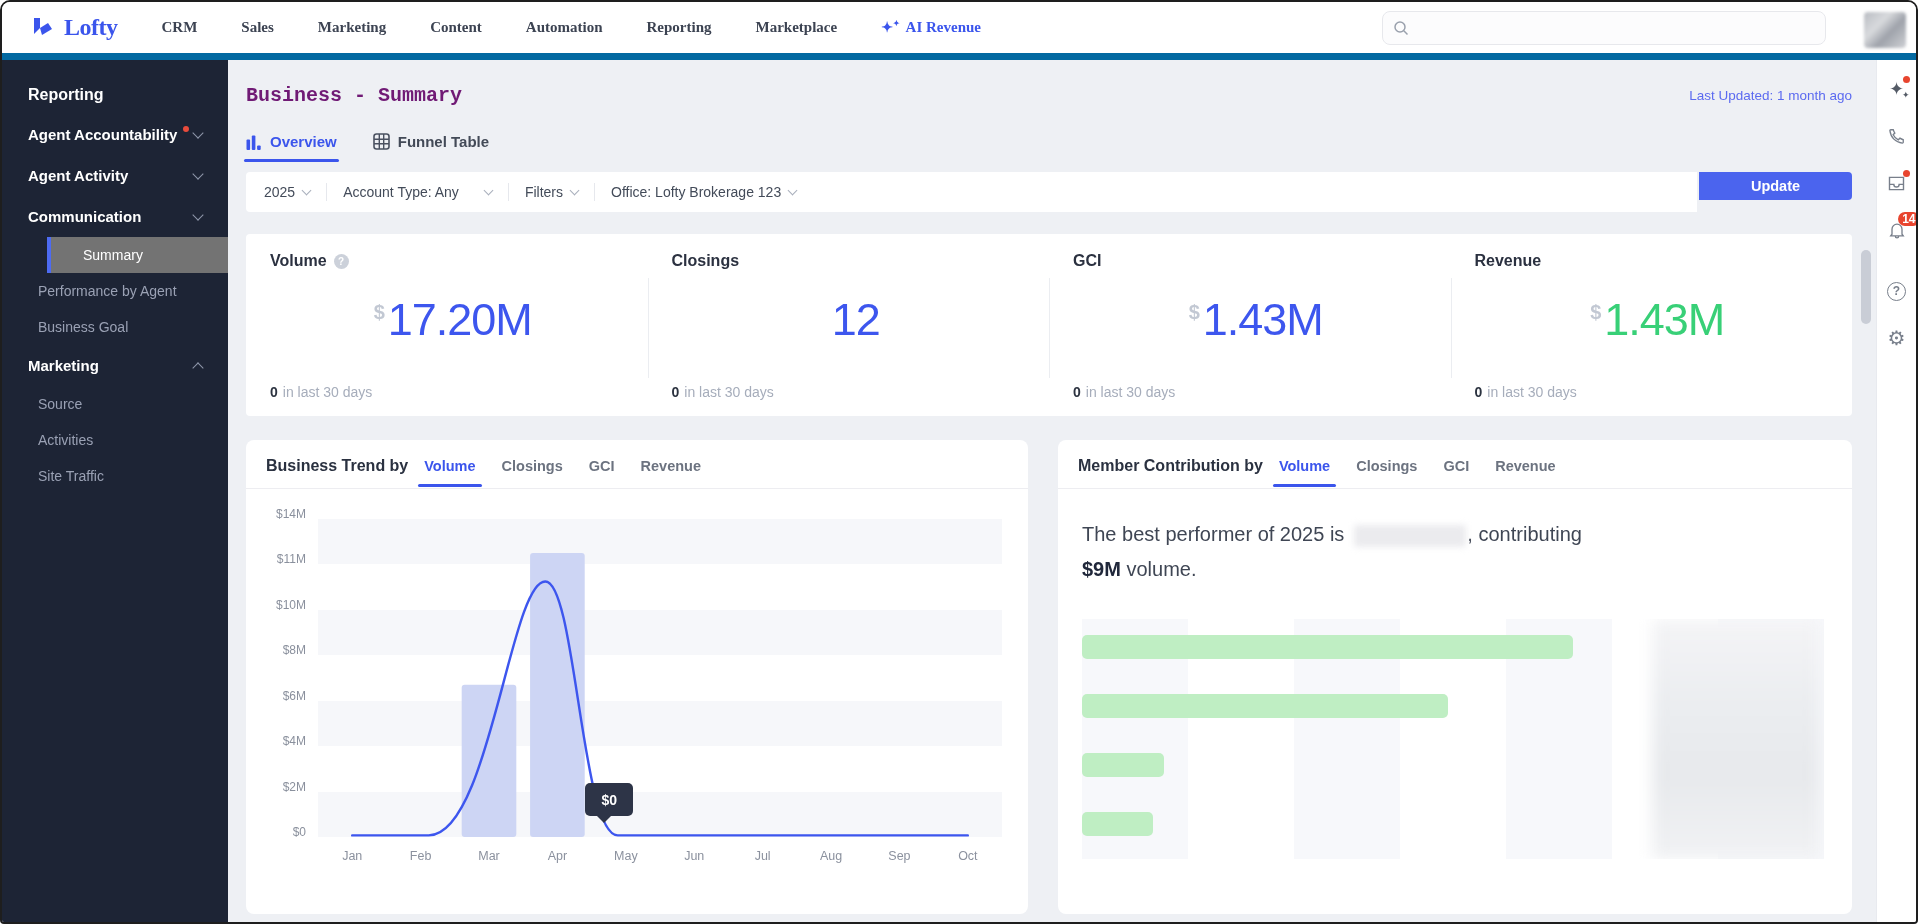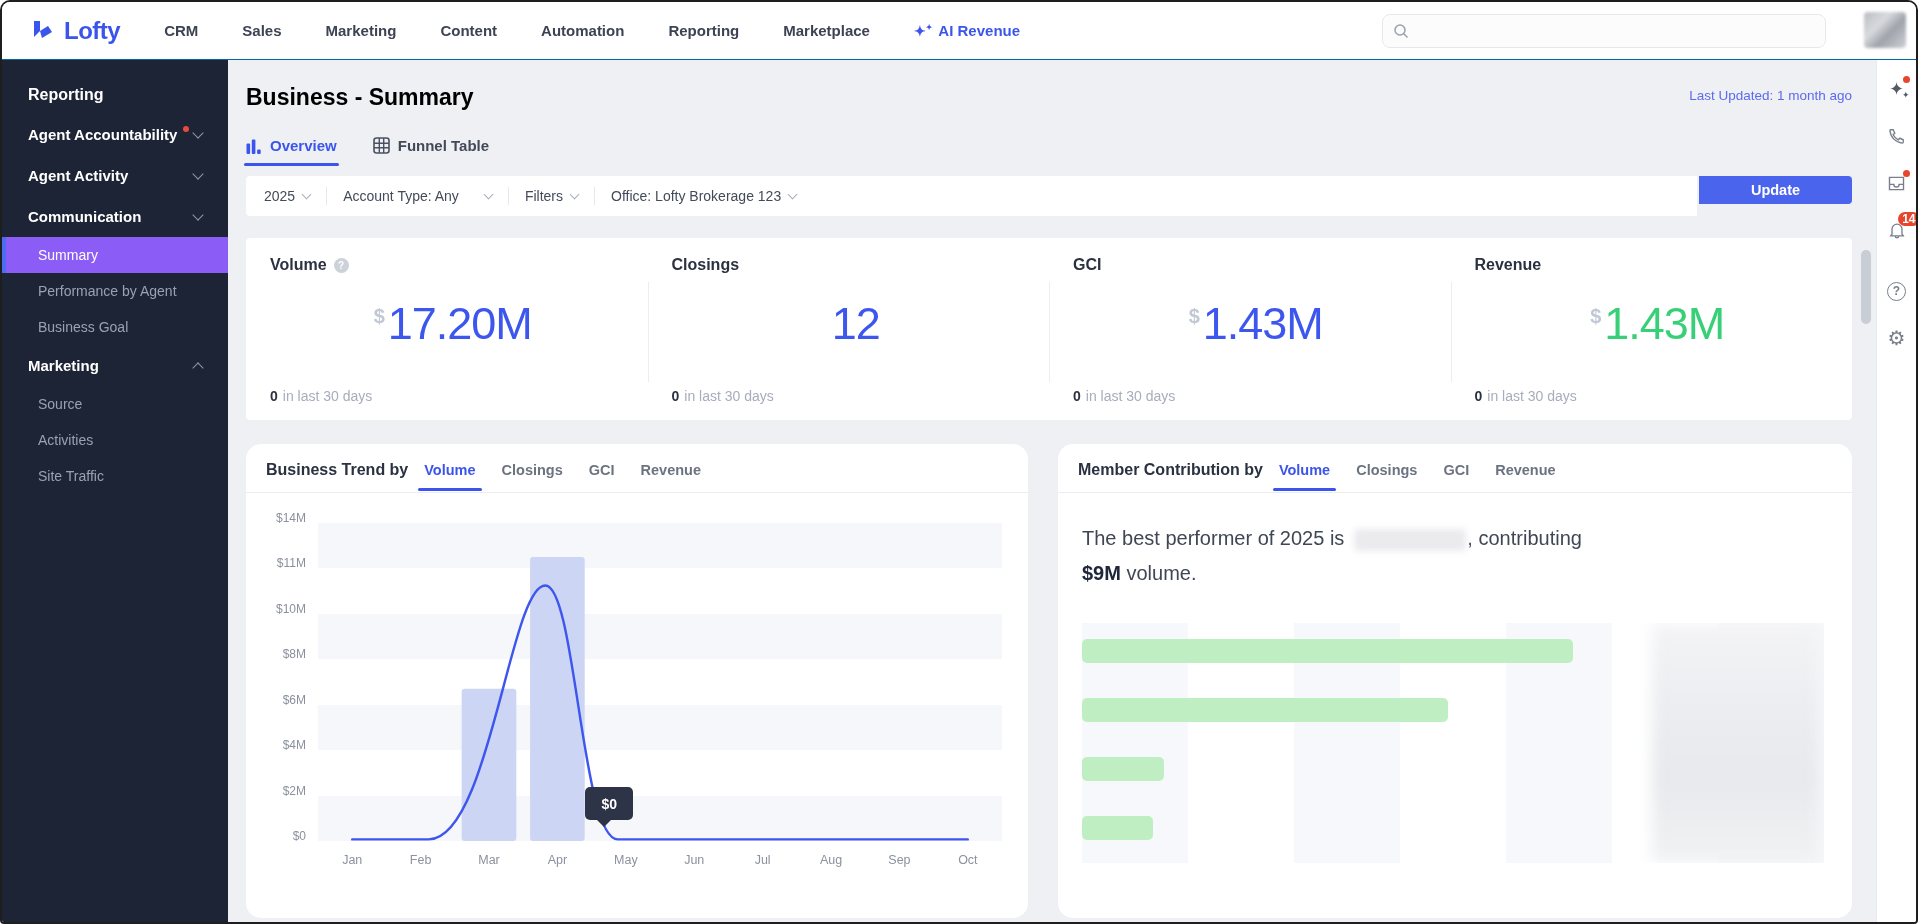--- a/index.html
+++ b/index.html
@@ -1,59 +1,59 @@
 <!DOCTYPE html>
 <html><head>
 <meta charset="utf-8">
 <style>
   * { margin:0; padding:0; box-sizing:border-box; }
   html,body { width:1918px; height:924px; background:#fff; font-family:"Liberation Sans", sans-serif; }
   .window { width:1918px; height:924px; border:2px solid #1e1e1e; border-radius:10px 10px 4px 4px; overflow:hidden; position:relative; background:#eef0f4; }
 
   
-  .topbar { height:58px; background:#fff; display:flex; align-items:center; padding:0 14px 0 28px; border-bottom:1px solid #0369a1; position:relative; z-index:5; }
+  .topbar { height:58px; background:#fff; display:flex; align-items:center; padding:0 14px 0 28px; border-bottom:7px solid #0369a1; position:relative; z-index:5;font-family:Liberation Serif, serif; }
   .brand { display:flex; align-items:center; gap:8px; margin-right:44px; cursor:pointer; }
   .brand-text { font-size:24px; font-weight:800; color:#3b55ec; letter-spacing:-0.5px; }
   .nav-items { display:flex; align-items:center; gap:44px; }
   .nav-item { font-size:15px; font-weight:600; color:#3c4352; cursor:pointer; white-space:nowrap; }
   .ai-copilots { display:flex; align-items:center; gap:6px; color:#3b55ec; font-size:15px; font-weight:600; cursor:pointer; }
   .sparkle-sm { font-size:14px; position:relative; }
   .search-box { margin-left:auto; margin-right:76px; width:444px; height:34px; border:1px solid #e7e8ec; background:#fcfcfd; border-radius:8px; display:flex; align-items:center; padding:0 10px; }
   .search-box input { border:none; outline:none; background:transparent; flex:1; font-size:14px; color:#444; margin-left:8px; font-family:inherit; }
   .avatar { position:absolute; right:10px; top:10px; width:42px; height:36px; border-radius:4px;
     background:linear-gradient(135deg,#b9bcc2 0%,#d8dadd 35%,#9fa3ab 60%,#cfd1d5 100%); filter:blur(1.5px); cursor:pointer; }
 
   
   .shell { display:flex; height:866px; }
 
   
   .sidebar { width:226px; background:#1d2435; flex:none; padding-top:26px; }
   .side-title { color:#fff; font-size:16px; font-weight:700; padding:0 26px 10px; }
   .side-section { display:flex; align-items:center; justify-content:space-between; padding:12px 26px; color:#fff; font-size:15px; font-weight:700; cursor:pointer; }
   .side-sub { padding:10px 0 10px 36px; color:#9aa1b4; font-size:14px; cursor:pointer; position:relative; }
-  .side-sub.active { background:#8b5cf6; color:#fff; }
+  .side-sub.active { background:#737373; color:#fff;margin-left:45px; }
   .side-sub.active::before { content:""; position:absolute; left:0; top:0; bottom:0; width:4px; background:#4d6bf3; }
   .chev { display:inline-block; width:8px; height:8px; border-right:1.6px solid #8f97aa; border-bottom:1.6px solid #8f97aa; transform:rotate(45deg); margin-top:-3px; }
   .chev.up { transform:rotate(-135deg); margin-top:4px; }
   .red-dot { display:inline-block; width:6px; height:6px; border-radius:50%; background:#e84b3c; margin-left:6px; vertical-align:top; }
 
   
   .rail { width:40px; background:#fff; border-left:1px solid #e8eaef; flex:none; display:flex; flex-direction:column; align-items:center; padding-top:18px; gap:25px; }
   .rail-icon { position:relative; width:22px; height:22px; display:flex; align-items:center; justify-content:center; color:#787f8b; cursor:pointer; }
   .rail-icon svg { stroke:#787f8b; fill:none; stroke-width:1.6; }
   .rail-dot { position:absolute; top:-2px; right:-2px; width:7px; height:7px; border-radius:50%; background:#e8452f; }
   .rail-badge { position:absolute; top:-7px; right:-12px; min-width:20px; height:14px; border-radius:8px; background:#e8452f; color:#fff; font-size:12px; font-weight:700; display:flex; align-items:center; justify-content:center; padding:0 4px; }
   .help-circle { width:19px; height:19px; border:1.6px solid #787f8b; border-radius:50%; font-size:12px; font-weight:700; display:flex; align-items:center; justify-content:center; }
   .gear-glyph { font-size:20px; line-height:1; }
   .sparkle-main { font-size:18px; color:#545b66; }
 
   
   .main { flex:1; position:relative; padding:24px 24px 0 18px; overflow:hidden; }
   .page-head { display:flex; justify-content:space-between; align-items:flex-start; }
-  .page-title { font-size:23px; font-weight:700; color:#000000; }
+  .page-title { font-size:20px; font-weight:700; color:#701a75;font-family:Liberation Mono, monospace; }
   .last-updated { font-size:13.5px; color:#5b6af0; margin-top:4px; }
 
   .view-tabs { display:flex; gap:36px; margin-top:26px; }
   .view-tab { display:flex; align-items:center; gap:8px; font-size:15px; font-weight:700; color:#434a57; cursor:pointer; position:relative; padding-bottom:12px; }
   .view-tab.active { color:#3b55ec; }
   .view-tab.active::after { content:""; position:absolute; left:-2px; right:-2px; bottom:0; height:3.5px; background:#3b55ec; border-radius:2px; }
 
   .filter-row { display:flex; margin-top:10px; }
   .filter-box { flex:1; height:40px; background:#fff; border-radius:4px 0 0 4px; display:flex; align-items:center; padding:0 18px; }
   .filter-group { display:flex; align-items:center; gap:8px; font-size:14px; color:#434b59; cursor:pointer; white-space:nowrap; }
@@ -68,21 +68,21 @@
   .metric-label { font-size:16px; font-weight:700; color:#2b3140; display:flex; align-items:center; gap:7px; }
   .info-icon { width:15px; height:15px; border-radius:50%; background:#ccd1da; color:#fff; font-size:10px; font-weight:700; display:inline-flex; align-items:center; justify-content:center; cursor:pointer; }
   .metric-value-wrap { text-align:center; margin-top:24px; padding-right:12px; }
   .metric-currency { font-size:20px; color:#c2c8d3; position:relative; top:-16px; margin-right:3px; font-weight:600; }
   .metric-value { font-size:45px; font-weight:500; letter-spacing:-1px; }
   .metric-sub { position:absolute; left:24px; bottom:16px; font-size:14px; color:#a6adbb; }
   .metric-count { color:#2c3340; font-weight:700; margin-right:5px; }
 
   
   .charts-row { display:flex; gap:30px; margin-top:24px; }
-  .card { background:#fff; border-radius:15px; height:474px; }
+  .card { background:#fff; border-radius:8px; height:474px; }
   .card-head { display:flex; align-items:baseline; padding:17px 22px 13px 20px; border-bottom:1px solid #ededf1; }
   .card-title { font-size:16px; font-weight:700; color:#2a3140; }
   .card-tabs { display:flex; gap:26px; margin-left:16px; }
   .card-tab { font-size:14.5px; font-weight:600; color:#6c7380; cursor:pointer; position:relative; padding-bottom:13px; margin-bottom:-14px; }
   .card-tab.active { color:#3b55ec; }
   .card-tab.active::after { content:""; position:absolute; left:-6px; right:-6px; bottom:0; height:3.5px; background:#3b55ec; border-radius:2px; }
 
   .trend-card { width:782px; flex:none; }
   .member-card { flex:1; }
 

